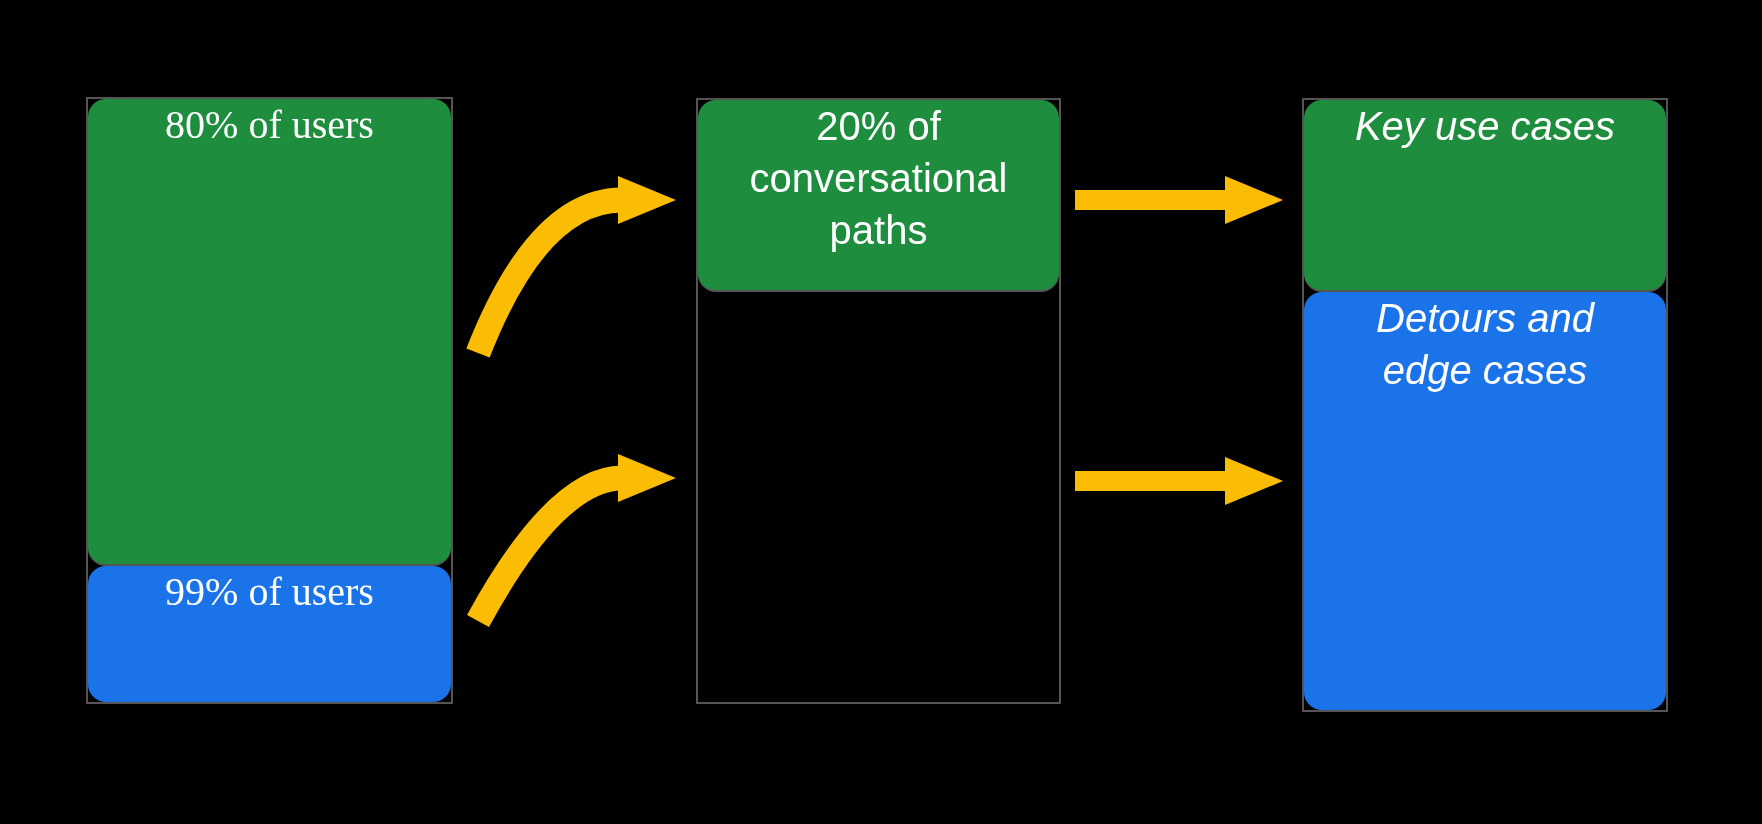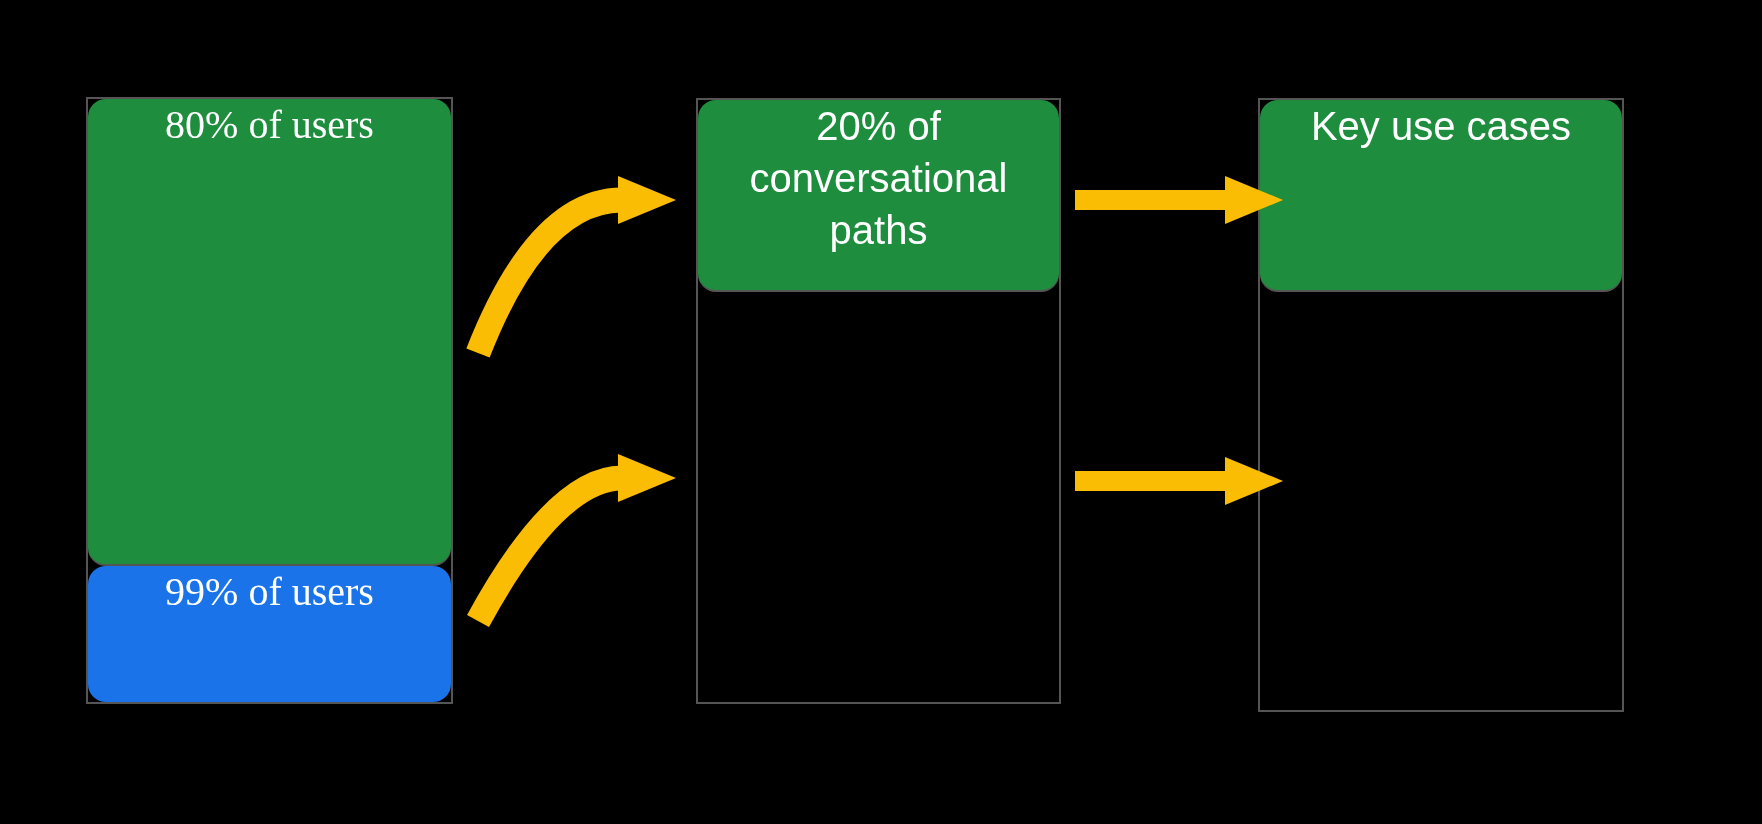--- a/index.html
+++ b/index.html
@@ -38,21 +38,21 @@
     font-weight: 400;
     border-radius: 18px;
   }
   .seg.green { background: var(--green); border-bottom: 2px solid var(--border); }
   .seg.blue  { background: var(--blue); flex: 1; }
   .seg .label { max-width: 310px; }
   #col1 { left: 86px;   top: 97px; width: 367px; height: 607px; font-family: Liberation Serif, serif; }
   #col1 .green { height: 467px; }
   #col2 { left: 696px;  top: 98px; width: 365px; height: 606px; }
   #col2 .green { height: 192px; }
-  #col3 { left: 1258px; top: 98px; width: 366px; height: 614px; }
+  #col3 { left: 1302px; top: 98px; width: 366px; height: 614px; font-style: italic; }
   #col3 .green { height: 192px; }
   svg.arrows {
     position: absolute;
     left: 0; top: 0;
     width: 1762px;
     height: 824px;
     pointer-events: none;
   }
   .arrow-stroke { stroke: var(--yellow); stroke-width: 25; fill: none; stroke-linecap: butt; }
   .arrow-fill   { fill: var(--yellow); }
@@ -74,20 +74,23 @@
   <div class="bar" id="col2">
     <div class="seg green">
       <div class="label">20% of conversational paths</div>
     </div>
   </div>
 
   <div class="bar" id="col3">
     <div class="seg green">
       <div class="label">Key use cases</div>
     </div>
+    <div class="seg blue">
+      <div class="label">Detours and edge cases</div>
+    </div>
   </div>
 
   <svg class="arrows" viewBox="0 0 1762 824" aria-hidden="true">
     <g>
       <path class="arrow-stroke" d="M 478 353 Q 538 200 622 200"></path>
       <polygon class="arrow-fill" points="618,176 676,200 618,224"></polygon>
     </g>
     <g>
       <path class="arrow-stroke" d="M 478 621 Q 556 478 622 478"></path>
       <polygon class="arrow-fill" points="618,454 676,478 618,502"></polygon>

